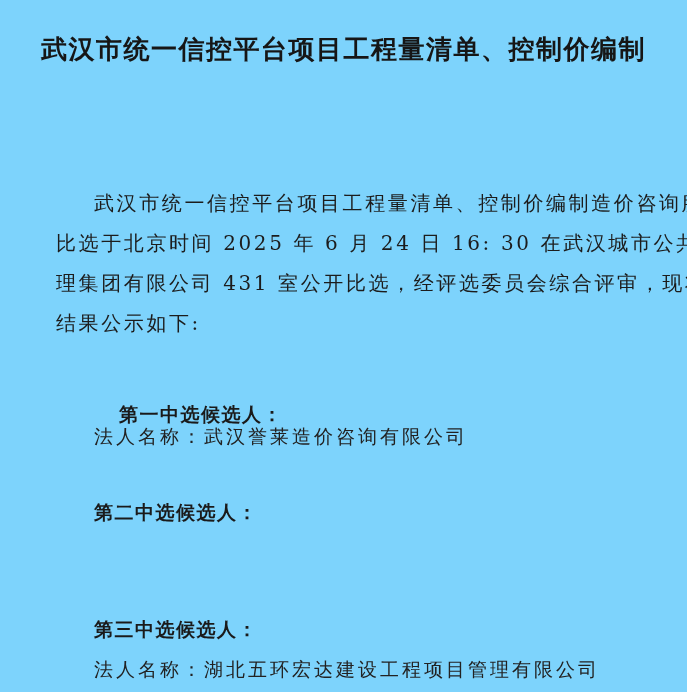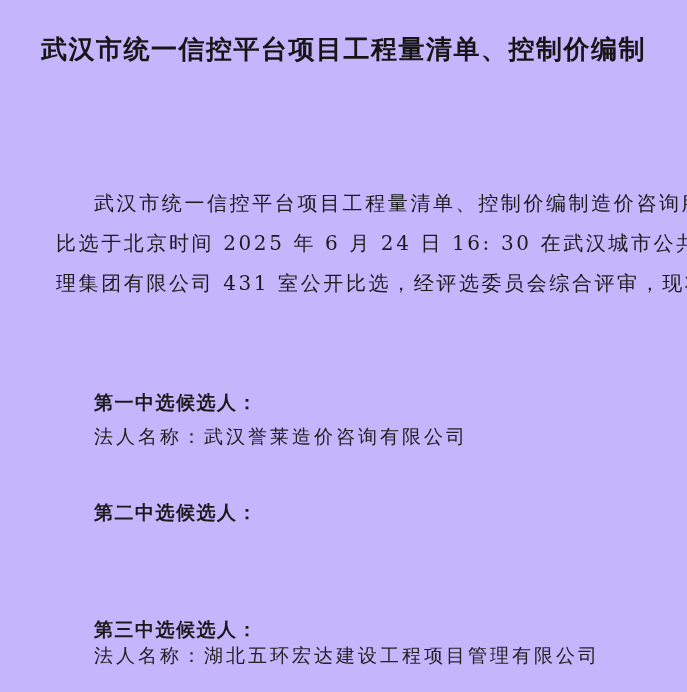--- a/index.html
+++ b/index.html
@@ -13,21 +13,21 @@
       overflow: hidden;
       position: relative;
       color: #1a1a1a;
       font-family: "DejaVu Serif", "Liberation Serif", serif;
     }
     .page {
       position: absolute;
       left: 0; top: 0;
       width: 687px;
       height: 692px;
-      background: #c4b5fd;
+      background: #7dd3fc;
     }
     .title {
       position: absolute;
       left: 0;
       width: 687px;
       text-align: center;
       font-weight: bold;
       font-size: 26px;
       letter-spacing: 1.5px;
       color: #161616;
@@ -73,27 +73,28 @@
 <body>
 
 <div class="page">
 
   <div class="title l1">武汉市统一信控平台项目工程量清单、控制价编制</div>
 
   <div class="para" style="top:183px;">
     <span class="para-line indent">武汉市统一信控平台项目工程量清单、控制价编制造价咨询服务</span>
     <span class="para-line">比选于北京时间 2025 年 6 月 24 日 16: 30 在武汉城市公共设施运营管</span>
     <span class="para-line">理集团有限公司 431 室公开比选，经评选委员会综合评审，现将评审</span>
+    <span class="para-line">结果公示如下:</span>
   </div>
 
-  <div class="cand-head" style="top:390px;">第一中选候选人：</div>
+  <div class="cand-head" style="top:402px;margin-left:25px;">第一中选候选人：</div>
   <div class="cand-name" style="top:424px;">
     <span>法人名称：</span><span>武汉誉莱造价咨询有限公司</span>
   </div>
 
   <div class="cand-head" style="top:500px;text-align:right;">第二中选候选人：</div>
 
   <div class="cand-head" style="top:617px;">第三中选候选人：</div>
-  <div class="cand-name" style="top:643px;">
+  <div class="cand-name" style="top:657px;">
     <span>法人名称：</span><span>湖北五环宏达建设工程项目管理有限公司</span>
   </div>
 
 </div>
 
 </body></html>

